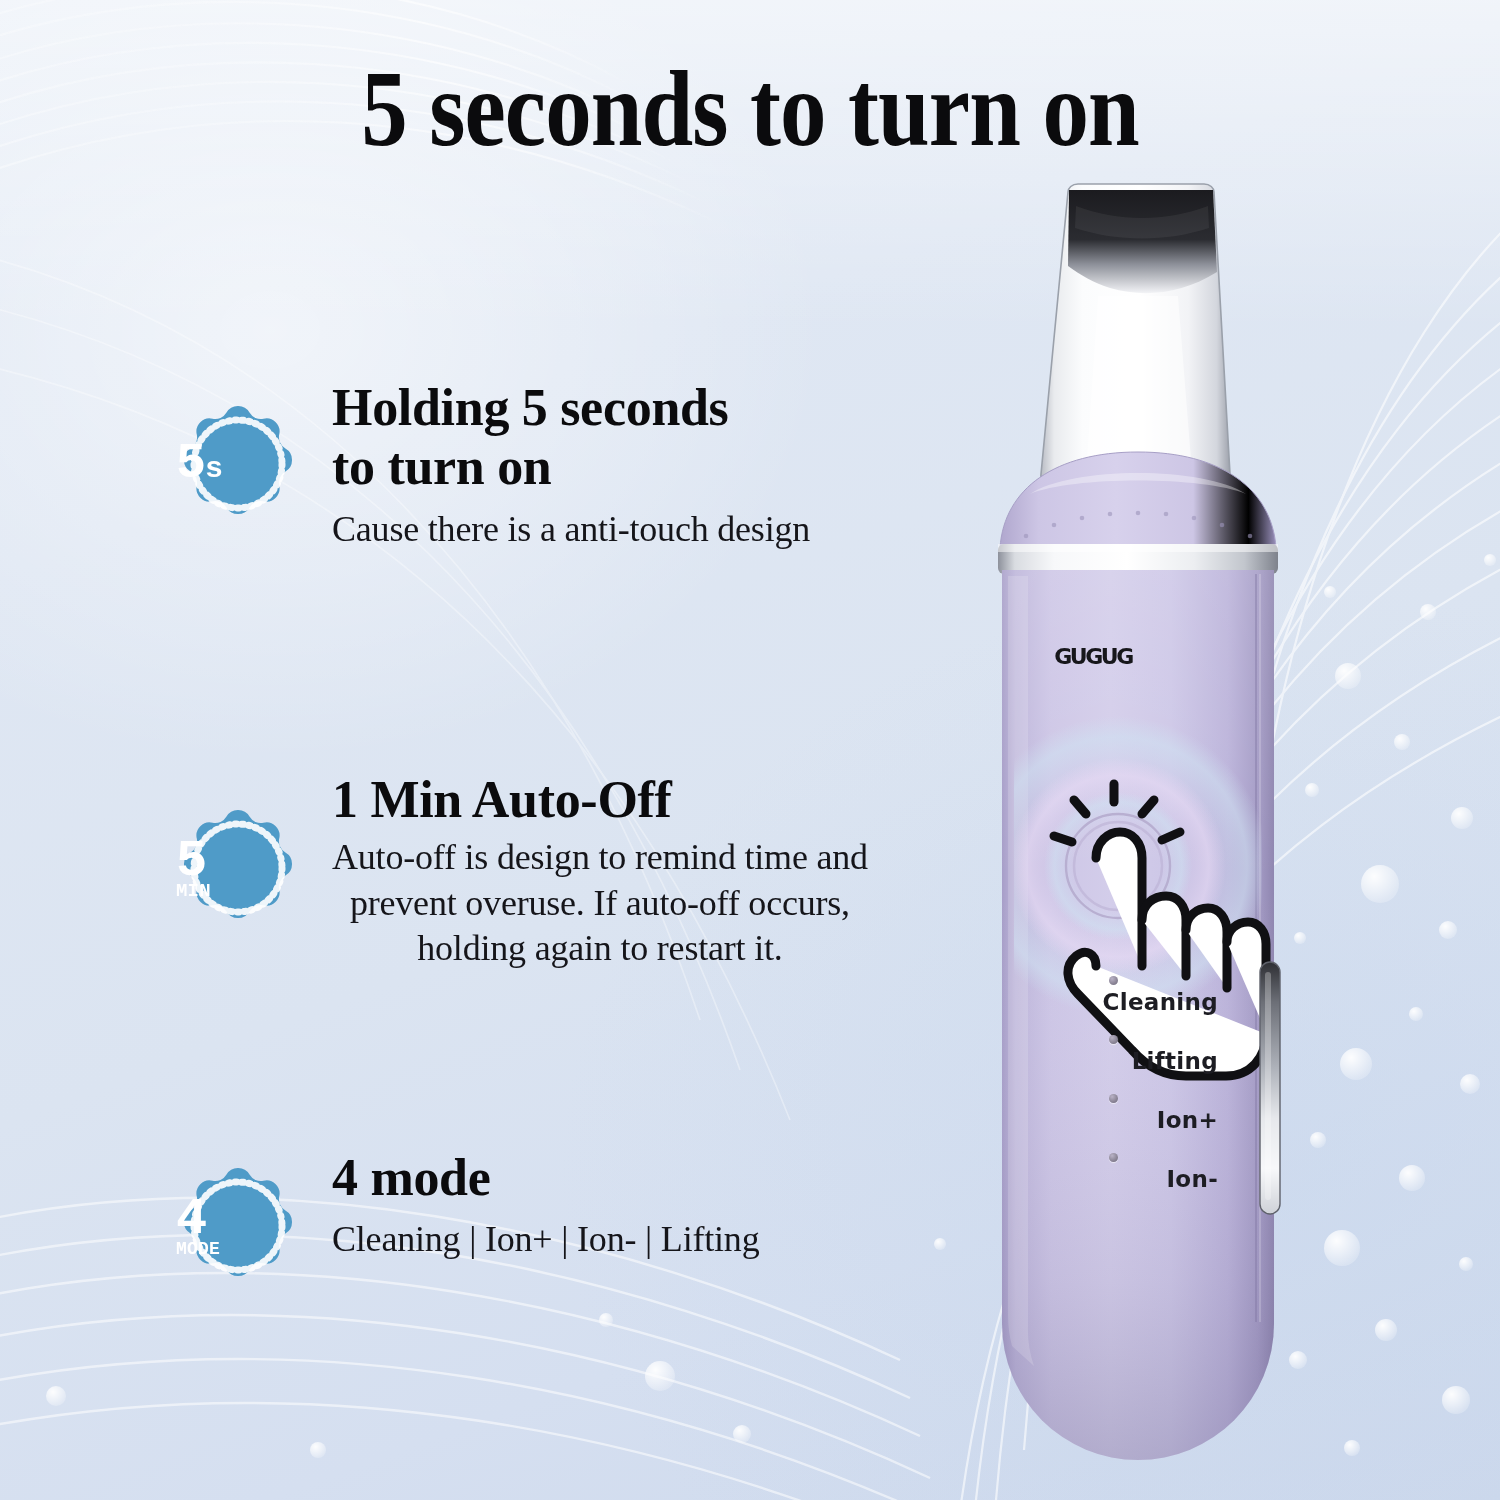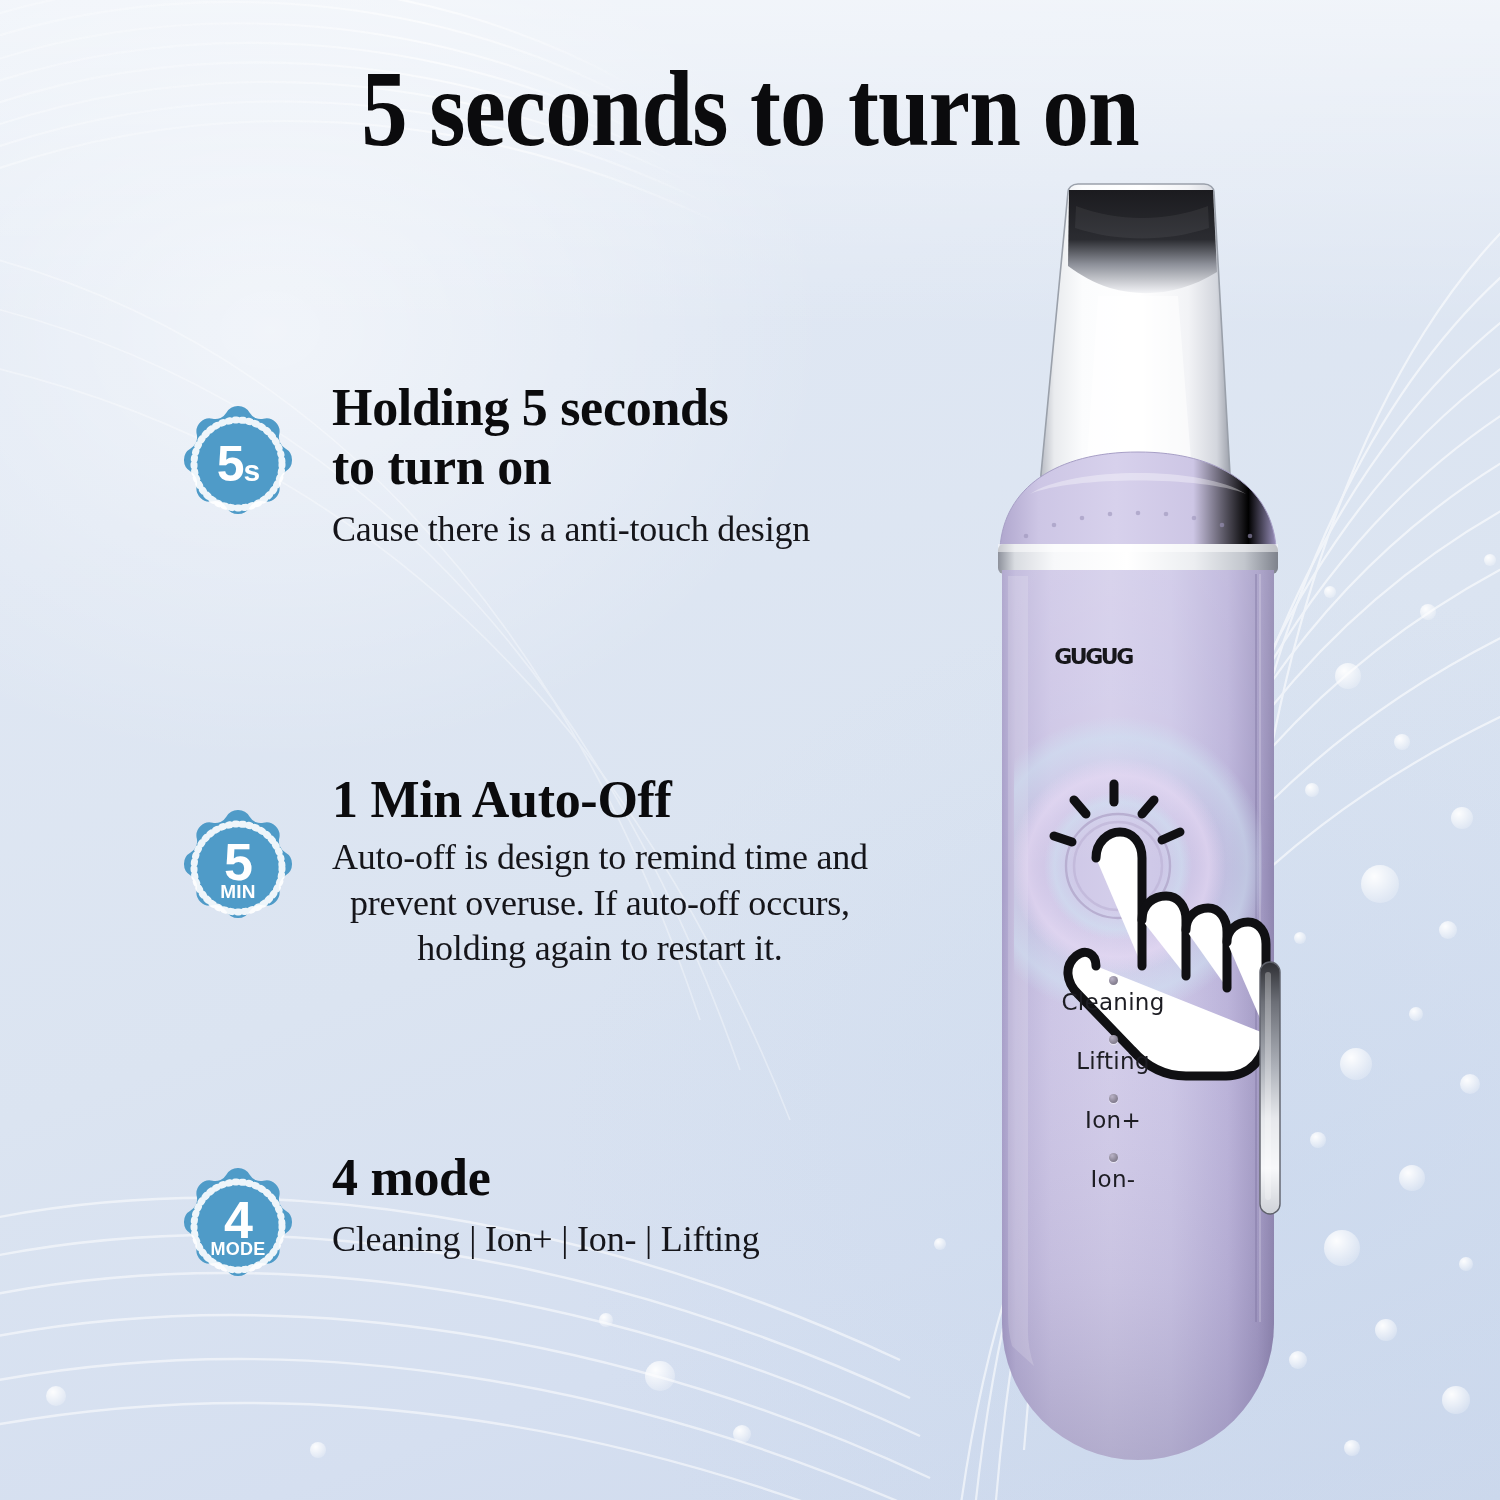--- a/index.html
+++ b/index.html
@@ -57,23 +57,23 @@
   }
   .feature-1 .badge-wrap{ margin-top:24px; }
   .feature-2 .badge-wrap{ margin-top:36px; }
   .feature-3 .badge-wrap{ margin-top:16px; }
 
   .badge-svg{ position:absolute; inset:0; width:124px; height:124px; }
 
   .badge-text{
     position:absolute; inset:0;
     display:flex; flex-direction:column;
-    align-items:center; justify-content:center;
+    align-items:flex-start; justify-content:center;
     color:#ffffff;
-    font-family:Liberation Sans, sans-serif;
+    font-family:Liberation Mono, monospace;
     pointer-events:none;
     line-height:1;
   }
   .badge-text .big{
     font-weight:700;
     font-size:48px;
     letter-spacing:-1px;
   }
   .badge-text .big .unit{
     font-size:30px;
@@ -148,24 +148,25 @@
   .mode-dot{
     width:9px; height:9px;
     border-radius:50%;
     background:radial-gradient(circle at 35% 30%, #b9b2c6 0%, #8e8899 55%, #6f6a7c 100%);
     margin:0 auto 6px;
     box-shadow:0 1px 1px rgba(255,255,255,.6);
   }
   .mode-label{
     font-family:"DejaVu Sans", sans-serif;
     font-size:23px;
-    font-weight:400;
+    font-weight:700;
     color:#1d1d23;
     letter-spacing:.3px;
     line-height:1;
+    text-align:right;
   }
 </style>
 </head>
 <body>
 
 <div id="page">
 
   <svg class="bg-svg" viewBox="0 0 1500 1500" xmlns="http://www.w3.org/2000/svg" aria-hidden="true">
     <defs>
       <linearGradient id="swoosh" x1="0" y1="0" x2="1" y2="1">

